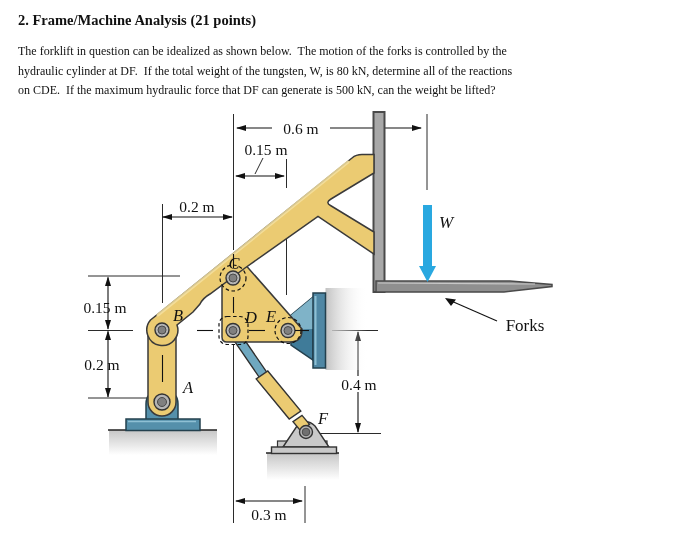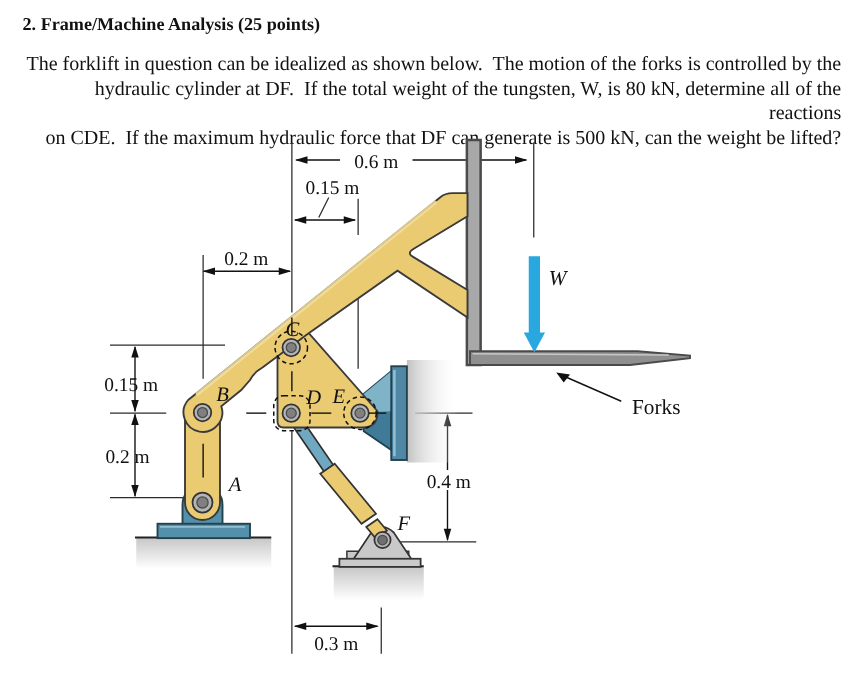--- a/index.html
+++ b/index.html
@@ -1,35 +1,35 @@
 <!DOCTYPE html>
 <html><head>
 <meta charset="utf-8">
 <style>
   html,body{margin:0;padding:0;background:#fff;}
   .page{position:relative;width:685px;height:560px;background:#ffffff;overflow:hidden;
         font-family:"Liberation Serif",serif;color:#111;}
   .title{position:absolute;left:18px;top:12px;font-size:14.5px;font-weight:bold;
          white-space:pre-wrap;}
-  .para{position:absolute;left:18px;top:42px;width:655px;font-size:16px;line-height:19.5px;
-        white-space:pre-wrap;text-align:right;}
+  .para{position:absolute;left:18px;top:42px;width:655px;font-size:12px;line-height:19.5px;
+        white-space:pre-wrap;}
   .para .it{}
   svg{position:absolute;left:0;top:0;}
   text{font-family:"Liberation Serif",serif;fill:#111;}
   .dim{font-size:15.5px;}
   .pt{font-size:16.5px;font-style:italic;}
   .forks{font-size:17px;}
   .wlbl{font-size:17px;font-style:italic;}
 </style>
 </head>
 <body>
 
 <div class="page">
 
-  <div class="title">2. Frame/Machine Analysis (25 points)</div>
+  <div class="title">2. Frame/Machine Analysis (21 points)</div>
   <div class="para"><div><span>The forklift in question can be idealized as shown below.  The motion of the forks is controlled by the</span></div><div><span>hydraulic cylinder at </span><span class="it">DF</span><span>.  If the total weight of the tungsten, </span><span class="it">W</span><span>, is 80 kN, determine all of the reactions</span></div><div><span>on </span><span class="it">CDE</span><span>.  If the maximum hydraulic force that </span><span class="it">DF</span><span> can generate is 500 kN, can the weight be lifted?</span></div></div>
 
   <svg width="685" height="560" viewBox="0 0 685 560">
     <defs>
       <linearGradient id="gndV" x1="0" y1="0" x2="0" y2="1">
         <stop offset="0" stop-color="#c6c6c6"></stop>
           <stop offset="1" stop-color="#ffffff"></stop>
       </linearGradient>
       <linearGradient id="gndH" x1="0" y1="0" x2="1" y2="0">
         <stop offset="0" stop-color="#c2c2c2"></stop>

